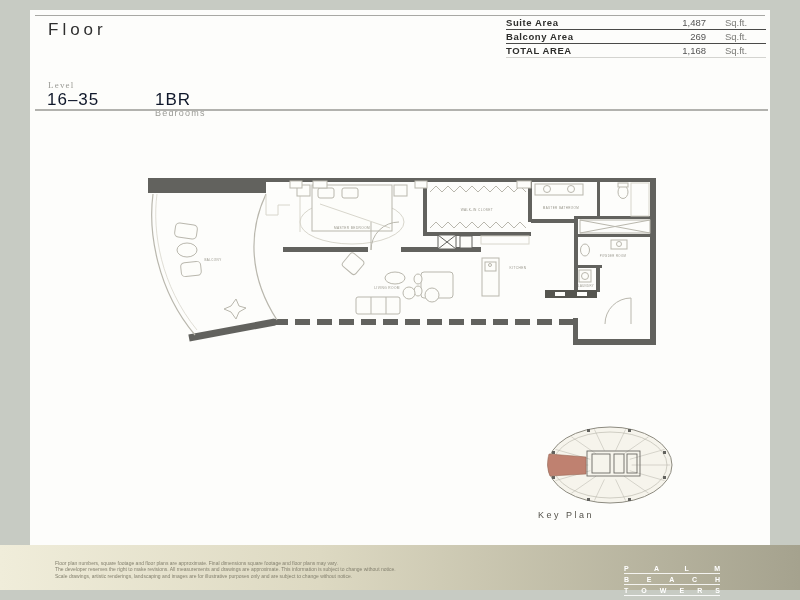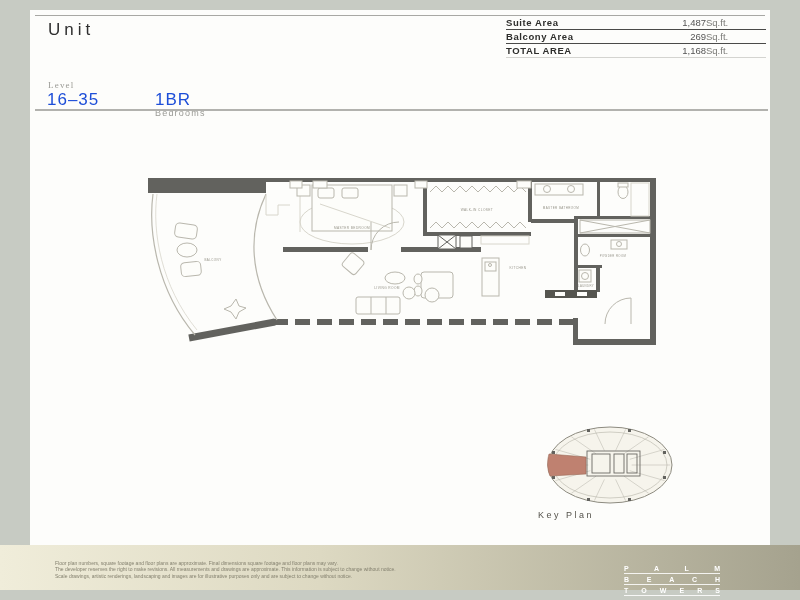--- a/index.html
+++ b/index.html
@@ -4,49 +4,49 @@
 <style>
   html,body{margin:0;padding:0;}
   body{font-family:"Liberation Sans",sans-serif;}
   #stage{position:relative;width:800px;height:600px;background:#c7cbc3;overflow:hidden;}
   #page{position:absolute;left:30px;top:10px;width:740px;height:535px;background:#fdfdfb;}
   .rule{position:absolute;background:#a8a8a4;height:1px;}
   
   #unit-label{position:absolute;left:48px;top:20px;font-size:17px;letter-spacing:4px;color:#2f2f2f;font-weight:400;}
   #unit-number{position:absolute;left:44px;top:36px;font-size:42px;font-weight:300;letter-spacing:2px;color:#242424;}
   .small-cap{font-size:9px;letter-spacing:1.2px;color:#9a9a95;}
-  .head-val{font-size:17px;letter-spacing:1px;color:#1d4ed8;font-weight:400;}
+  .head-val{font-size:17px;letter-spacing:1px;color:#0f172a;font-weight:400;}
   
   #area-table{position:absolute;left:470px;top:16px;width:296px;}
   .arow{display:flex;align-items:center;height:13px;border-bottom:1.5px solid #4a4a48;margin-left:36px;}
   .arow:last-child{border-bottom:1px solid #d4d4d0;}
   .arow .lbl{flex:1;font-size:9.5px;font-weight:bold;letter-spacing:.6px;color:#2e2e2c;}
   .arow .val{width:70px;text-align:right;font-size:9.5px;color:#555;}
-  .arow .unit{width:60px;text-align:left;font-size:9.5px;color:#7a7a76;}
+  .arow .unit{width:60px;text-align:center;font-size:9.5px;color:#7a7a76;}
   
   #floorplan{position:absolute;left:145px;top:172px;}
   #floorplan text{font-family:"Liberation Sans",sans-serif;fill:#97958a;letter-spacing:.4px;}
   
   #keyplan{position:absolute;left:538px;top:424px;}
   #keyplan-label{position:absolute;left:538px;top:510px;width:154px;text-align:left;font-size:9px;letter-spacing:2.5px;color:#55534c;}
   
   #band{position:absolute;left:0;top:545px;width:800px;height:45px;background:linear-gradient(90deg,#f0edda 0%,#ddd9c2 40%,#a5a28e 100%);}
   #disclaimer{position:absolute;left:55px;top:15px;width:420px;font-size:5px;line-height:6.3px;color:#84816f;}
   #logo{position:absolute;left:624px;top:18px;width:96px;}
   .logo-row{display:flex;justify-content:space-between;color:#fff;font-size:7px;font-weight:bold;padding:1.5px 0;border-bottom:1px solid rgba(255,255,255,.85);}
 </style>
 </head>
 <body>
 
 <div id="stage">
   <div id="page"></div>
 
   <div class="rule" style="left:35px;top:15px;width:730px;"></div>
 
-  <div id="unit-label">Unit</div>
+  <div id="unit-label">Floor</div>
   <div class="small-cap" style="position:absolute;left:48px;top:80px;font-family:Liberation Serif, serif;">Level</div>
   <div class="head-val" style="position:absolute;left:47px;top:90px;">16–35</div>
   <div class="small-cap" style="position:absolute;left:155px;top:96px;margin-top:12px;">Bedrooms</div>
   <div class="head-val" style="position:absolute;left:155px;top:90px;">1BR</div>
   <div class="rule" style="left:35px;top:109px;width:733px;height:1.5px;background:#b2b2ae;"></div>
 
   <div id="area-table">
     <div class="arow">
       <span class="lbl">Suite Area</span>
       <span class="val">1,487</span>

